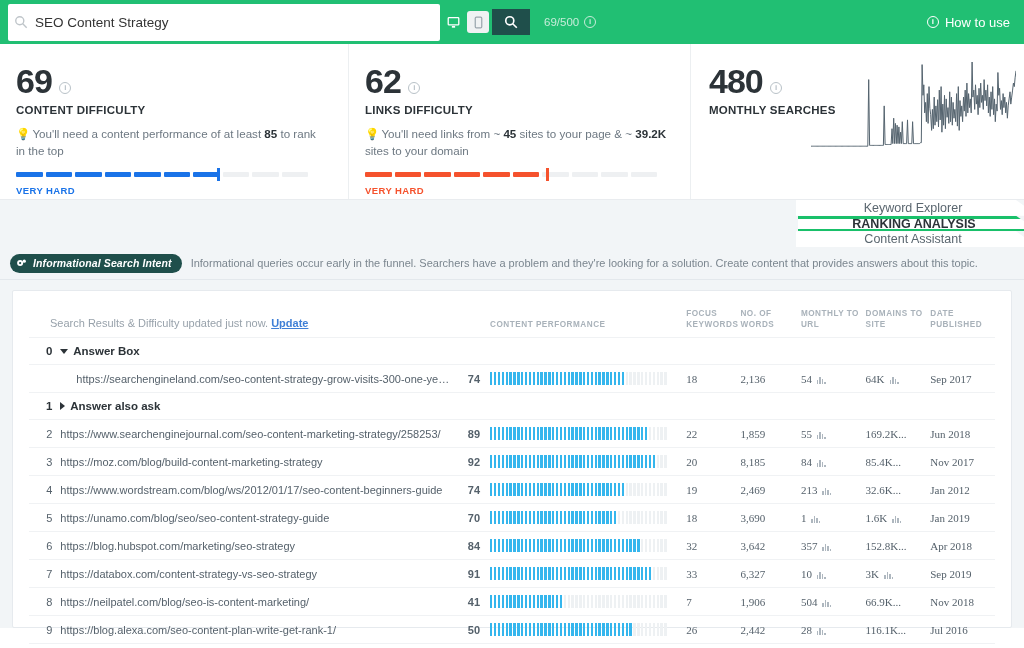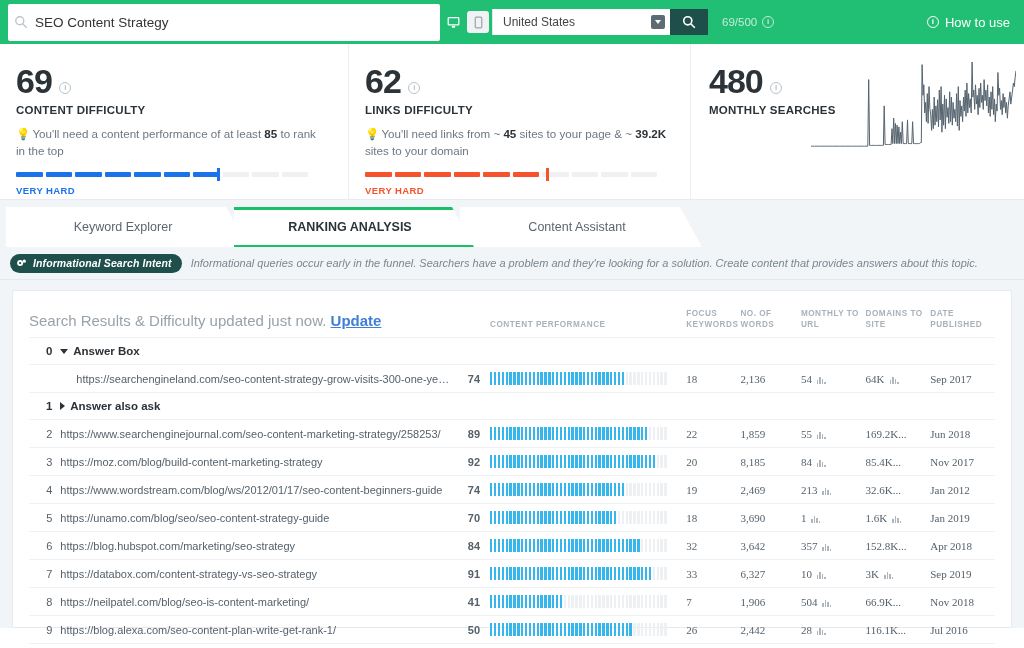--- a/index.html
+++ b/index.html
@@ -77,21 +77,21 @@
 
   .segbar { display: flex; gap: 3px; position: relative; margin-top: 12px; width: 292px; }
   .seg { height: 5px; flex: 1; border-radius: 1px; background: #eef0f2; }
   .marker { position: absolute; top: -4px; width: 2.5px; height: 13px; }
   .verdict { font-size: 9.5px; font-weight: bold; letter-spacing: .4px; margin-top: 8px; }
 
   .spark { position: absolute; right: 8px; top: 12px; }
 
   
   .tabstrip { height: 47px; background: #f2f5f7; display: flex;
-    align-items: flex-end; padding-left: 6px; position: relative; }
+    align-items: flex-end; padding-left: 6px; position: relative; flex-direction: column; }
   .tab {
     height: 40px; display: flex; align-items: center; justify-content: center;
     background: #fff; font-size: 12.5px; color: #5a666f;
     position: relative; cursor: pointer; margin-right: -14px;
     padding: 0 26px 0 18px; clip-path: polygon(0 0, calc(100% - 22px) 0, 100% 100%, 0 100%);
   }
   .tab.active { font-weight: bold; color: #2c3338; z-index: 5;
     box-shadow: 0 -2px 0 #19c06a inset; }
   .tab.active::before { content:""; position:absolute; left:0; right:0; top:0;
     height:3px; background:#19c06a; }
@@ -101,33 +101,33 @@
 
   
   .intent { height: 33px; background: #f2f5f7; display: flex;
     align-items: center; padding-left: 10px; gap: 9px;
     border-bottom: 1px solid #e3e8ec; }
   .badge {
     background: #1f4f4b; color: #fff; border-radius: 11px; height: 19px;
     display: inline-flex; align-items: center; gap: 5px; padding: 0 10px 0 6px;
     font-size: 10.5px; font-style: italic; font-weight: bold; letter-spacing: .1px;
   }
-  .intent-txt { font-size: 11px; color: #7b868f; font-style: italic; }
+  .intent-txt { font-size: 11px; color: #7b868f; }
 
   
   .card-area { background: #f2f5f7; padding: 10px 12px 0 12px; height: 348px; }
   .card { background: #fff; border: 1px solid #e6eaee; border-radius: 2px;
     height: 100%; padding: 18px 16px 0 16px; }
 
   table.res { width: 100%; border-collapse: collapse; table-layout: fixed; }
   table.res th {
     font-size: 8.2px; font-weight: bold; color: #a9b2ba; letter-spacing: .5px;
     text-align: left; vertical-align: bottom; padding: 0 0 7px 0; line-height: 1.3;
   }
-  .upd { font-size: 15px; color: #98a2ab; font-weight: normal; letter-spacing: 0; }
+  .upd { font-size: 11px; color: #98a2ab; font-weight: normal; letter-spacing: 0; margin-left: 21px; }
   .upd a { color: #3f7fd6; text-decoration: underline; font-weight: bold; }
   table.res td { font-size: 11px; color: #55616b; padding: 7px 0;
     border-top: 1px solid #f0f2f4; vertical-align: middle; }
   tr.grp td { font-weight: bold; color: #2c3338; font-size: 11.5px; }
   .pos { color: #b7bfc6; width: 22px; text-align: right; padding-right: 8px !important; }
   .url { color: #3d7fd4; white-space: nowrap; overflow: hidden;
     text-overflow: ellipsis; cursor: pointer; }
   .url.indent { padding-left: 16px; }
   .cp-score { text-align: right; padding-right: 10px !important;
     font-weight: bold; color: #3e4a54; }
@@ -159,26 +159,20 @@
       <svg width="13" height="13" viewBox="0 0 16 16">
           <rect x="1.5" y="2" width="13" height="9" rx="1" fill="none" stroke="#fff" stroke-width="1.6"></rect>
           <rect x="6" y="12.2" width="4" height="2.2" fill="#fff"></rect>
         </svg>
     </div>
     <div class="dev-btn idle">
       <svg width="11" height="13" viewBox="0 0 12 16">
           <rect x="2" y="1.5" width="8" height="13" rx="1.4" fill="none" stroke="#9aa5ad" stroke-width="1.5"></rect>
         </svg>
     </div>
-  </div>
-  <div class="country-sel">
-    <span>United States</span>
-    <span class="caret-box">
-        <i class="c"></i>
-      </span>
   </div>
   <button class="go-btn">
     <svg width="14" height="14" viewBox="0 0 16 16">
       <circle cx="6.6" cy="6.6" r="4.6" fill="none" stroke="#fff" stroke-width="1.9"></circle>
       <line x1="10" y1="10" x2="14.6" y2="14.6" stroke="#fff" stroke-width="1.9"></line>
       </svg>
   </button>
   <div class="quota">
     <span>69/500</span>
     <span class="iconcirc">i</span>

